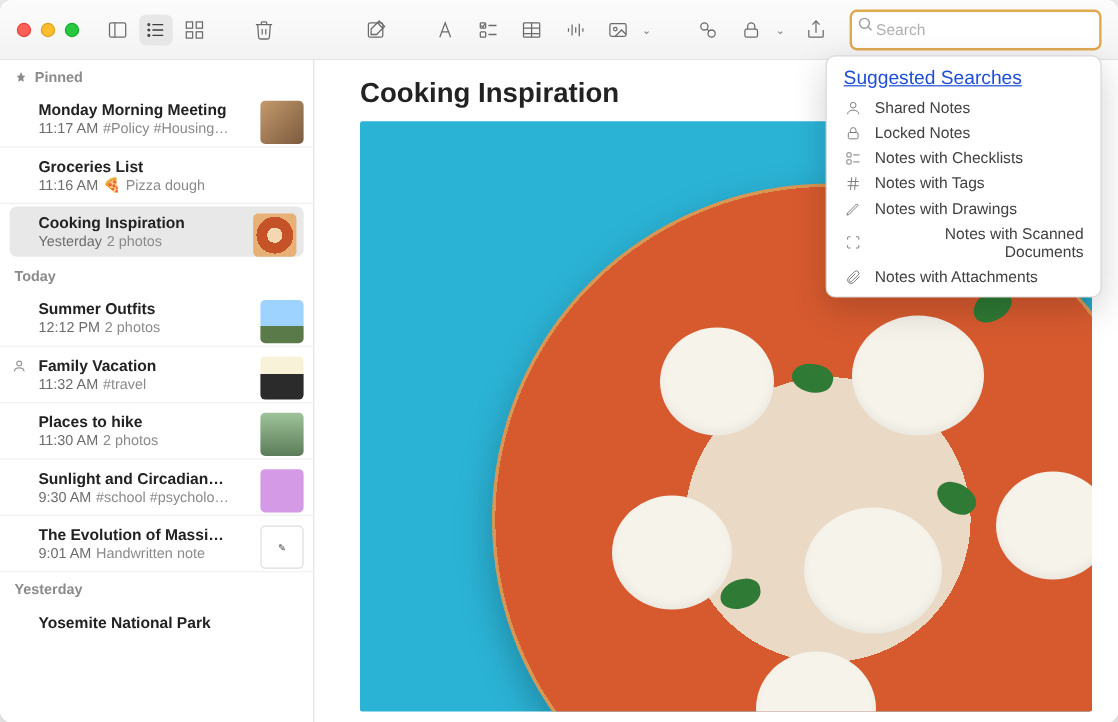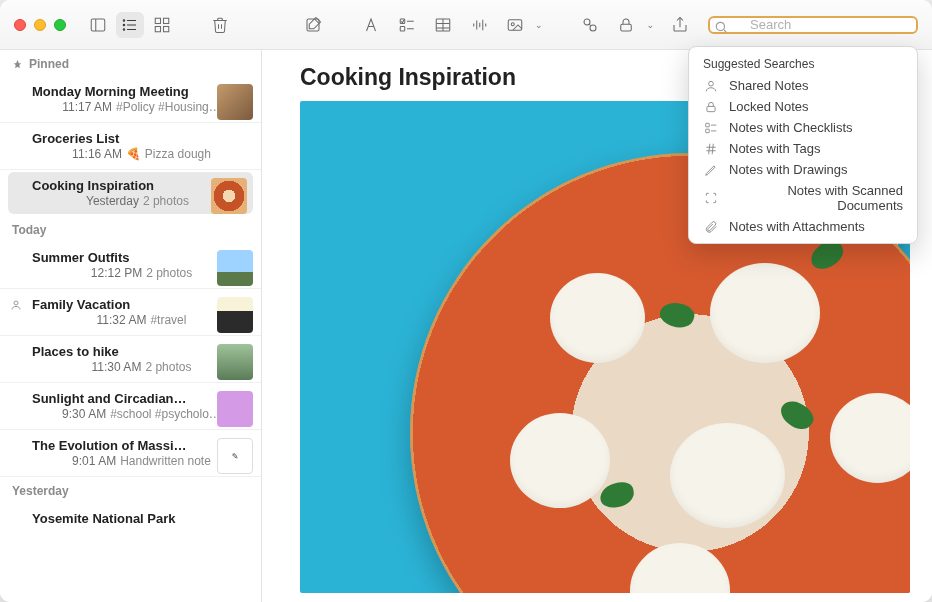--- a/index.html
+++ b/index.html
@@ -54,25 +54,25 @@
   .tb-btn svg { width:18px; height:18px; stroke:#6b6b6b; stroke-width:1.4; fill:none; }
   .tb-btn.active svg { stroke:#3c3c3c; }
   .chev { font-size:9px; color:#777; margin-left:-2px; margin-right:4px;}
   .searchwrap {
     position:relative;
     width:210px;
     margin-left:6px;
   }
   .searchfield {
     width:100%;
-    height:18px;
+    height:34px;
     border:2px solid #e0a84f;
     border-radius:6px;
     background:#fff;
-    padding:0 8px 0 40px;
+    padding:0 8px 0 20px;
     font-size:13px;
     color:#a16207;
     outline:none;
   }
   .searchfield::placeholder { color:#b0b0b0; }
   .search-icon {
     position:absolute; left:6px; top:5px; color:#9a9a9a;
   }
   .body {
     flex:1; display:flex; overflow:hidden;gap:16px;
@@ -105,21 +105,21 @@
   }
   .note-title {
     font-weight:600; color:#222; font-size:13px;
     white-space:nowrap; overflow:hidden; text-overflow:ellipsis;
     max-width:160px;
   }
   .note-sub {
     color:#8a8a8a; font-size:12px;
     display:flex; align-items:center; gap:4px;
     margin-top:1px;
-    white-space:nowrap; overflow:hidden; text-overflow:ellipsis;justify-content:center;
+    white-space:nowrap; overflow:hidden; text-overflow:ellipsis;
   }
   .note-sub .time { color:#6c6c6c;}
   .thumb {
     position:absolute; right:8px; top:8px;
     width:36px; height:36px; border-radius:4px;
     background:#ccc;
   }
   .note-item.selected .thumb { right:6px; top:6px;}
   .note-badge {
     position:absolute; left:10px; top:10px;
@@ -173,22 +173,23 @@
     background:#fff;
     border:1px solid #d8d8d8;
     border-radius:8px;
     box-shadow:0 10px 28px rgba(0,0,0,0.18);
     padding:8px 0 6px;
     z-index:50;
     font-size:13px;
   }
   .popover-hdr {
     padding:2px 14px 4px;
-    color:#404040;
-    font-size:12px;
+    color:#1d4ed8;
+    font-size:16px;
+    text-decoration:underline;
   }
   .pop-item {
     display:flex; align-items:center; gap:10px;
     padding:3px 14px;
     color:#414141;
     cursor:default;
     text-align:right;
   }
   .pop-item .pi-icon { width:16px; display:flex; justify-content:center; color:#7a7a7a;}
   .pop-item .pi-icon svg { width:14px; height:14px; stroke:#7a7a7a; stroke-width:1.4; fill:none;}

